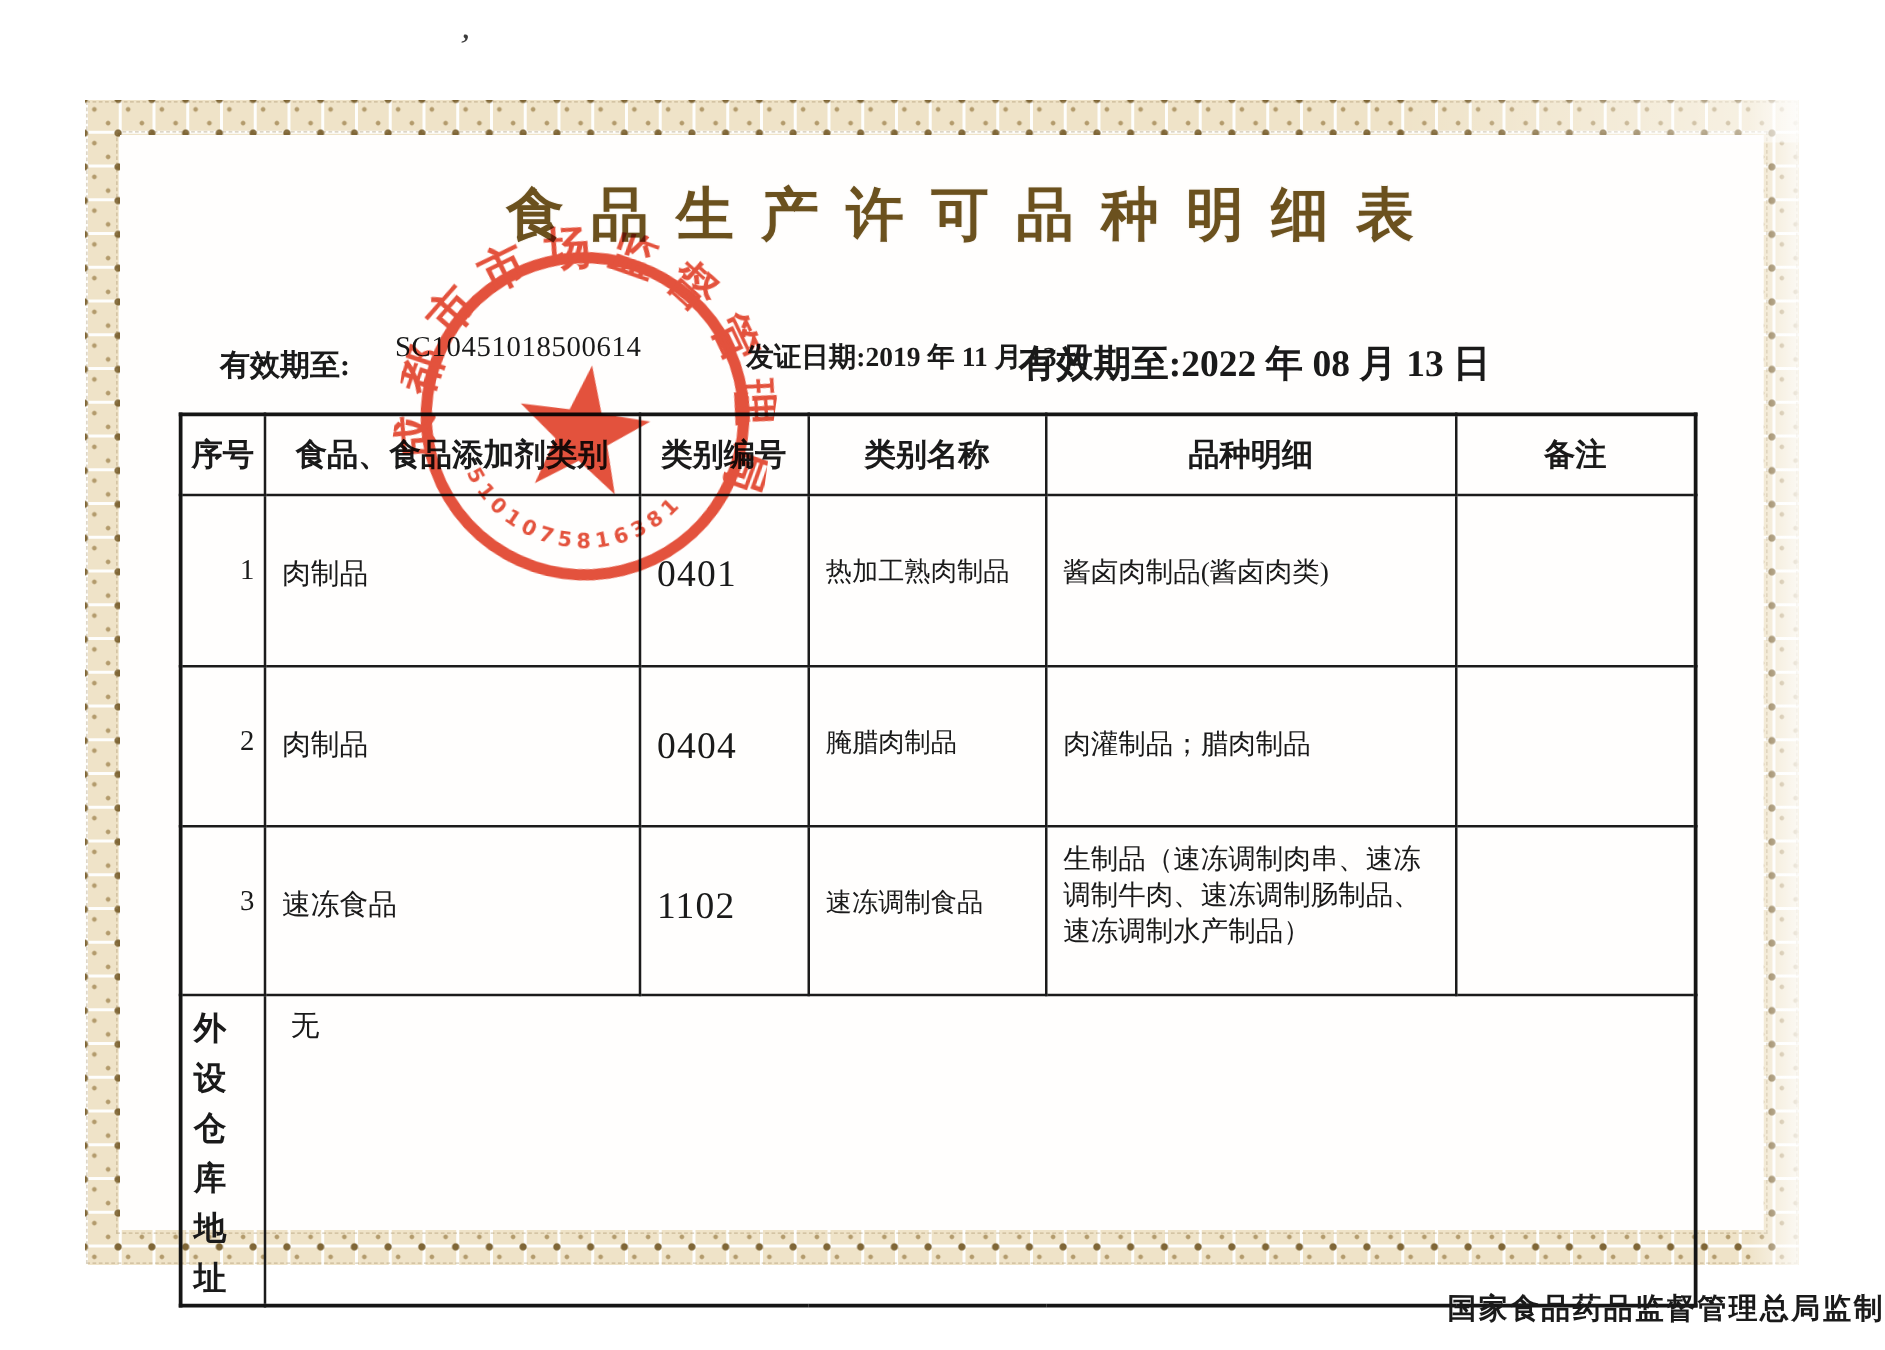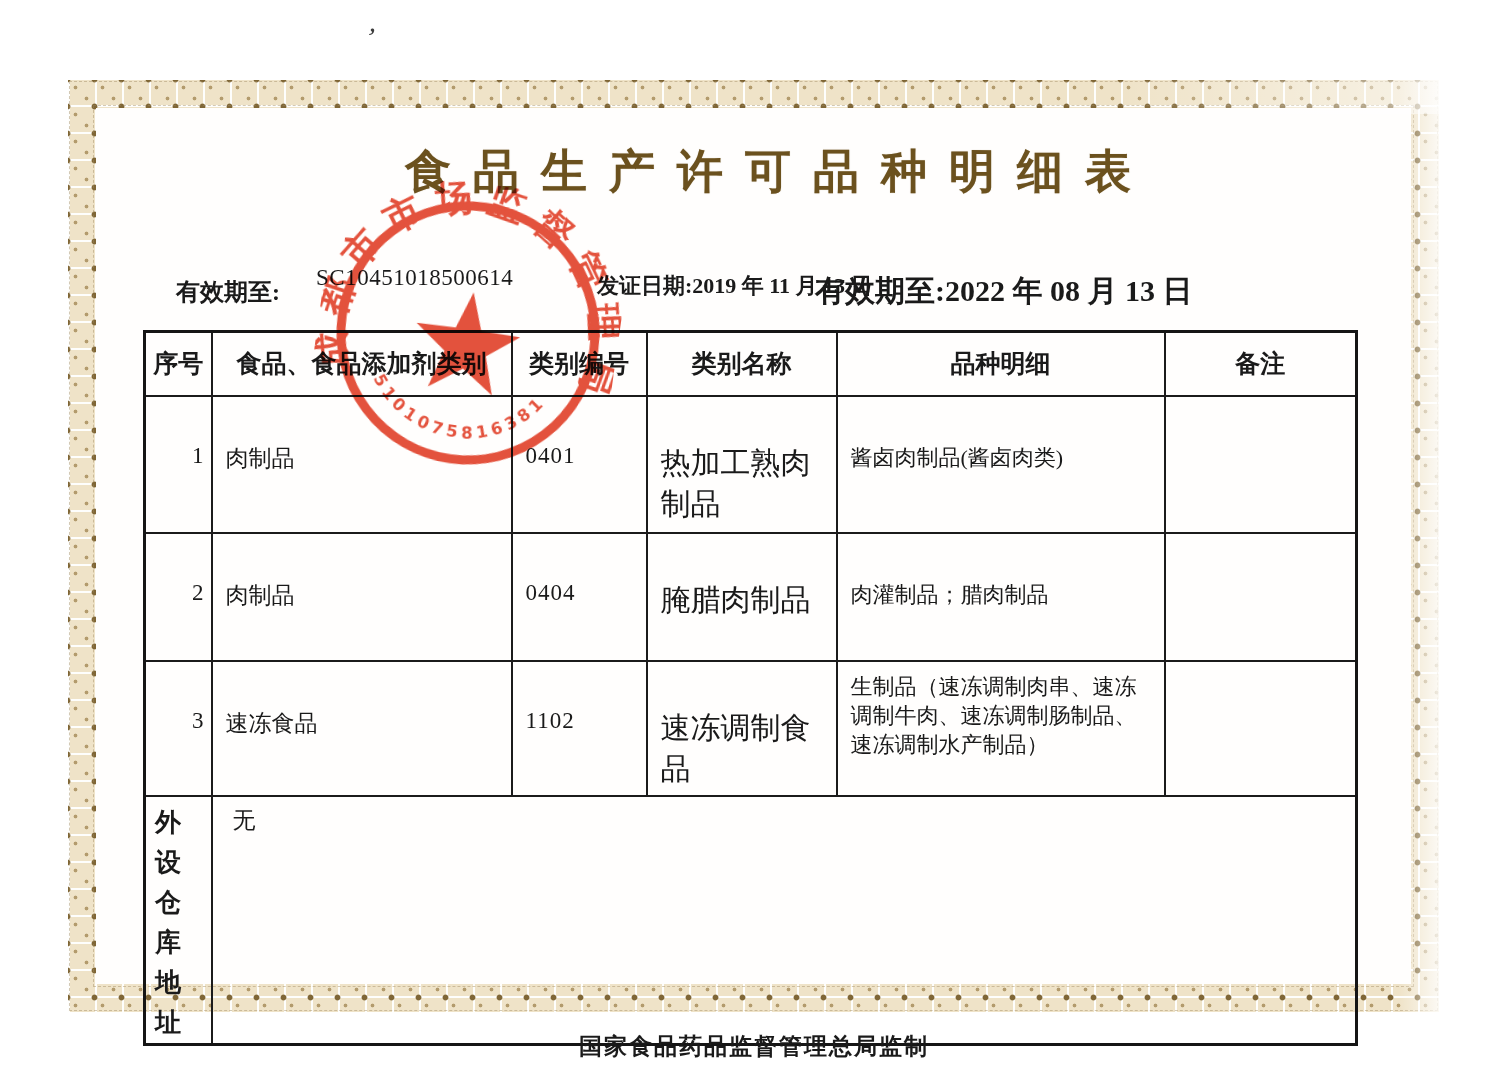--- a/index.html
+++ b/index.html
@@ -65,40 +65,40 @@
   tr.r-1{height:137px;}
   tr.r-2{height:128px;}
   tr.r-3{height:135px;}
   tr.r-w{height:118px;}
   .th{
     text-align:center;vertical-align:middle !important;
     font-size:25px;font-weight:700;padding:0 2px;
   }
   .seq{ text-align:right;padding:46px 7px 0 0;font-size:23px;}
   .cat{ padding:46px 4px 0 13px;font-size:23px;margin-left:48px;}
-  .code{ padding:46px 4px 0 13px;font-size:23px;letter-spacing:1px;margin-left:46px;}
-  .cname{ padding:46px 4px 0 13px;font-size:30px;}
+  .code{ padding:46px 4px 0 13px;font-size:30px;letter-spacing:1px;margin-left:46px;}
+  .cname{ padding:46px 4px 0 13px;font-size:21px;}
   .det{ padding:46px 6px 0 13px;font-size:22px;line-height:29px;}
   .det.pad-sm{padding-top:10px;}
   .wh-label{
     font-size:26px;font-weight:700;line-height:40px;
     padding:6px 6px 0 9px;word-break:break-all;letter-spacing:1px;
   }
   .wh-value{padding:8px 4px 0 20px;font-size:23px;}
   
   .seal{
     position:absolute;left:318px;top:183px;width:300px;height:300px;z-index:4;
     transform:rotate(8deg);
     opacity:.88;mix-blend-mode:multiply;pointer-events:none;
     filter:blur(.3px);
   }
   
   .doc-footer{
     position:absolute;left:0;right:0;top:1031px;z-index:3;
-    text-align:center;font-size:23px;font-weight:700;letter-spacing:2px;
+    text-align:right;font-size:23px;font-weight:700;letter-spacing:2px;
   }
   
   .stray{
     position:absolute;left:366px;top:22px;font-size:28px;color:#3c3c3c;
     transform:rotate(12deg);z-index:3;
   }
 </style>
 </head>
 <body>
 

